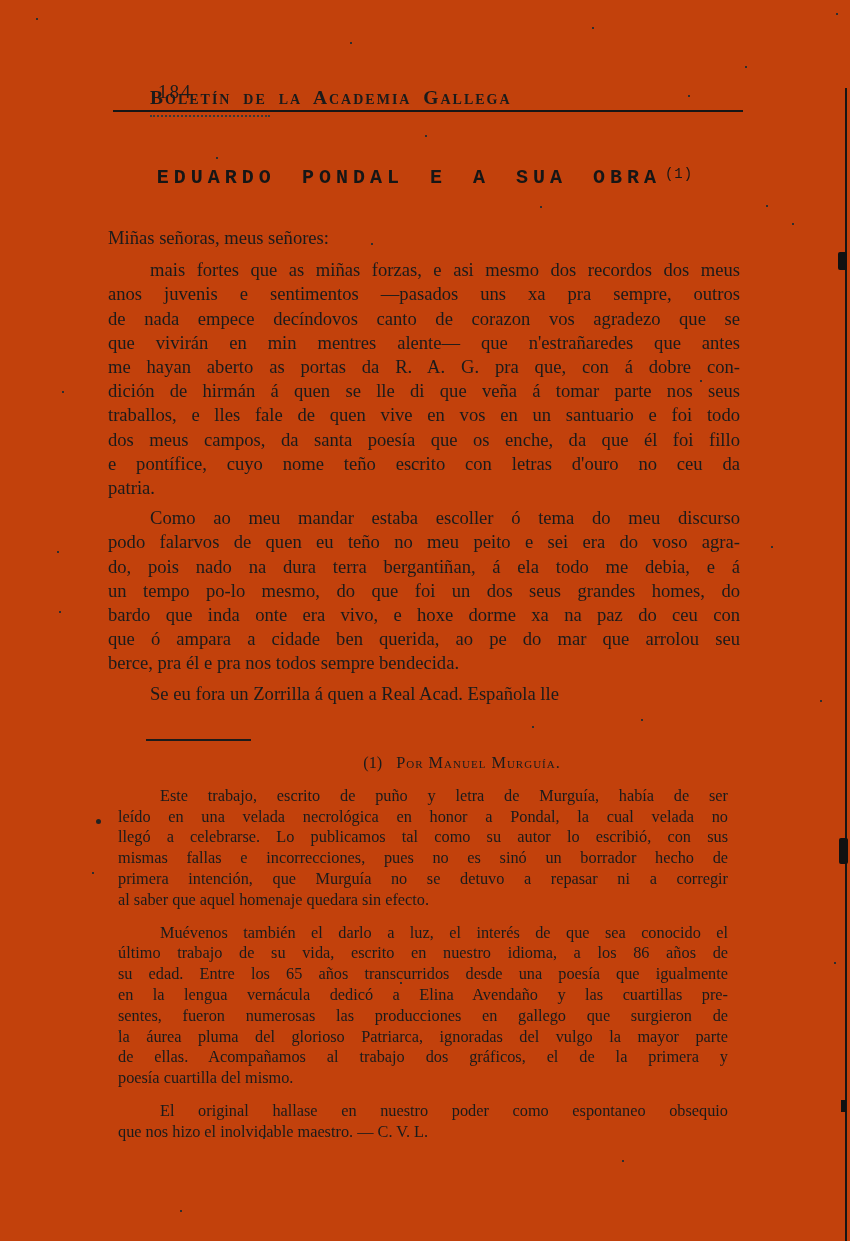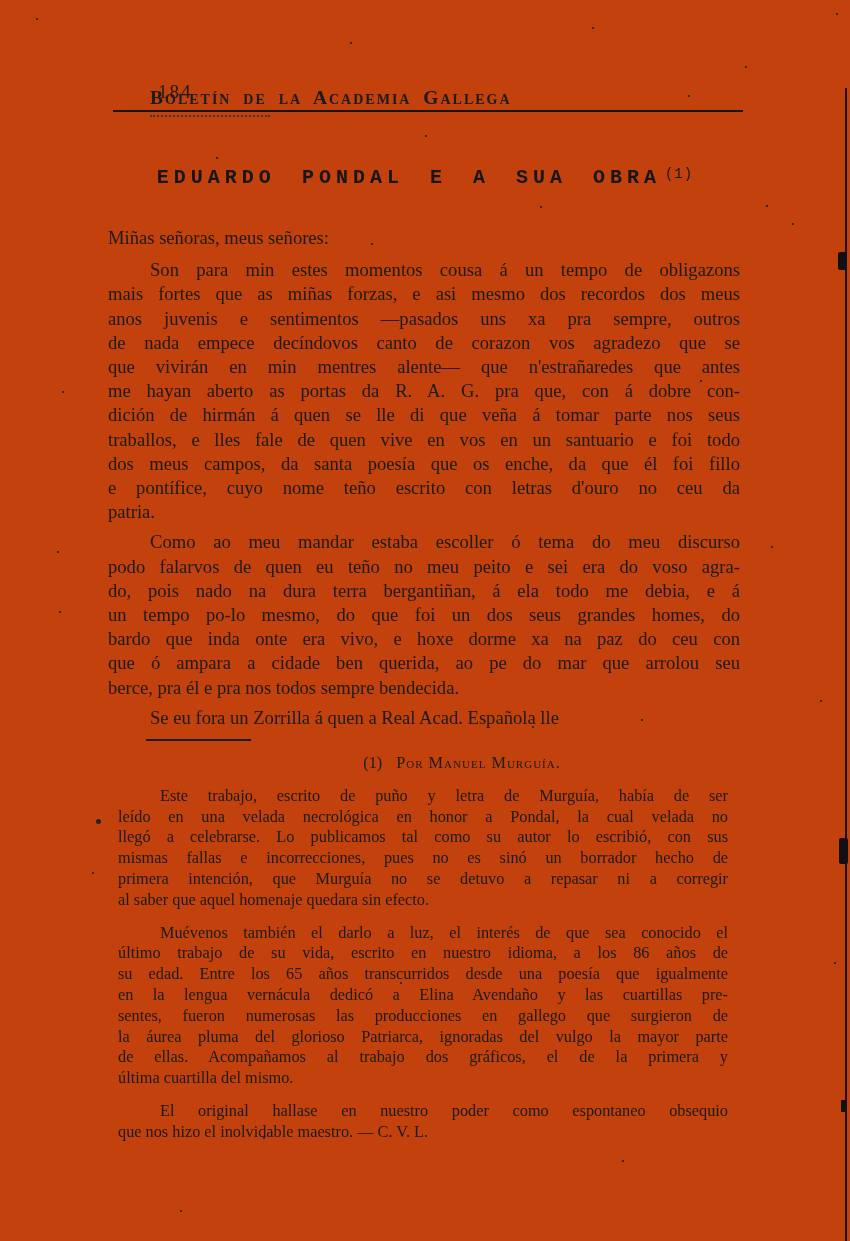--- a/index.html
+++ b/index.html
@@ -106,21 +106,20 @@
   </div>
 
   <div class="header-rule"></div>
   <div class="header-rule-dash"></div>
 
   <h1 class="article-title"><span>EDUARDO PONDAL E A SUA OBRA</span><sup>(1)</sup></h1>
 
   <div class="main-text">
     <p class="salutation">Miñas señoras, meus señores:</p>
     <div class="para">
-        <div class="tl">Son para min estes momentos cousa á un tempo de obligazons</div>
         <div class="tl">mais fortes que as miñas forzas, e asi mesmo dos recordos dos meus</div>
         <div class="tl">anos juvenis e sentimentos —pasados uns xa pra sempre, outros</div>
         <div class="tl">de nada empece decíndovos canto de corazon vos agradezo que se</div>
         <div class="tl">que vivirán en min mentres alente— que n'estrañaredes que antes</div>
         <div class="tl">me hayan aberto as portas da R. A. G. pra que, con á dobre con-</div>
         <div class="tl">dición de hirmán á quen se lle di que veña á tomar parte nos seus</div>
         <div class="tl">traballos, e lles fale de quen vive en vos en un santuario e foi todo</div>
         <div class="tl">dos meus campos, da santa poesía que os enche, da que él foi fillo</div>
         <div class="tl">e pontífice, cuyo nome teño escrito con letras d'ouro no ceu da</div>
         <div class="tl tl-last">patria.</div>
@@ -152,21 +151,21 @@
         <div class="tl tl-last">al saber que aquel homenaje quedara sin efecto.</div>
       </div>
     <div class="fnpara">
         <div class="tl">Muévenos también el darlo a luz, el interés de que sea conocido el</div>
         <div class="tl">último trabajo de su vida, escrito en nuestro idioma, a los 86 años de</div>
         <div class="tl">su edad. Entre los 65 años transcurridos desde una poesía que igualmente</div>
         <div class="tl">en la lengua vernácula dedicó a Elina Avendaño y las cuartillas pre-</div>
         <div class="tl">sentes, fueron numerosas las producciones en gallego que surgieron de</div>
         <div class="tl">la áurea pluma del glorioso Patriarca, ignoradas del vulgo la mayor parte</div>
         <div class="tl">de ellas. Acompañamos al trabajo dos gráficos, el de la primera y</div>
-        <div class="tl tl-last">última cuartilla del mismo.</div>
+        <div class="tl tl-last">poesía cuartilla del mismo.</div>
       </div>
     <div class="fnpara">
         <div class="tl">El original hallase en nuestro poder como espontaneo obsequio</div>
         <div class="tl tl-last">que nos hizo el inolvidable maestro. — C. V. L.</div>
       </div>
   </div>
 
   <div class="margin-bullet"></div>
   <div class="edge-line"></div>
   <div class="edge-blob-1"></div>

